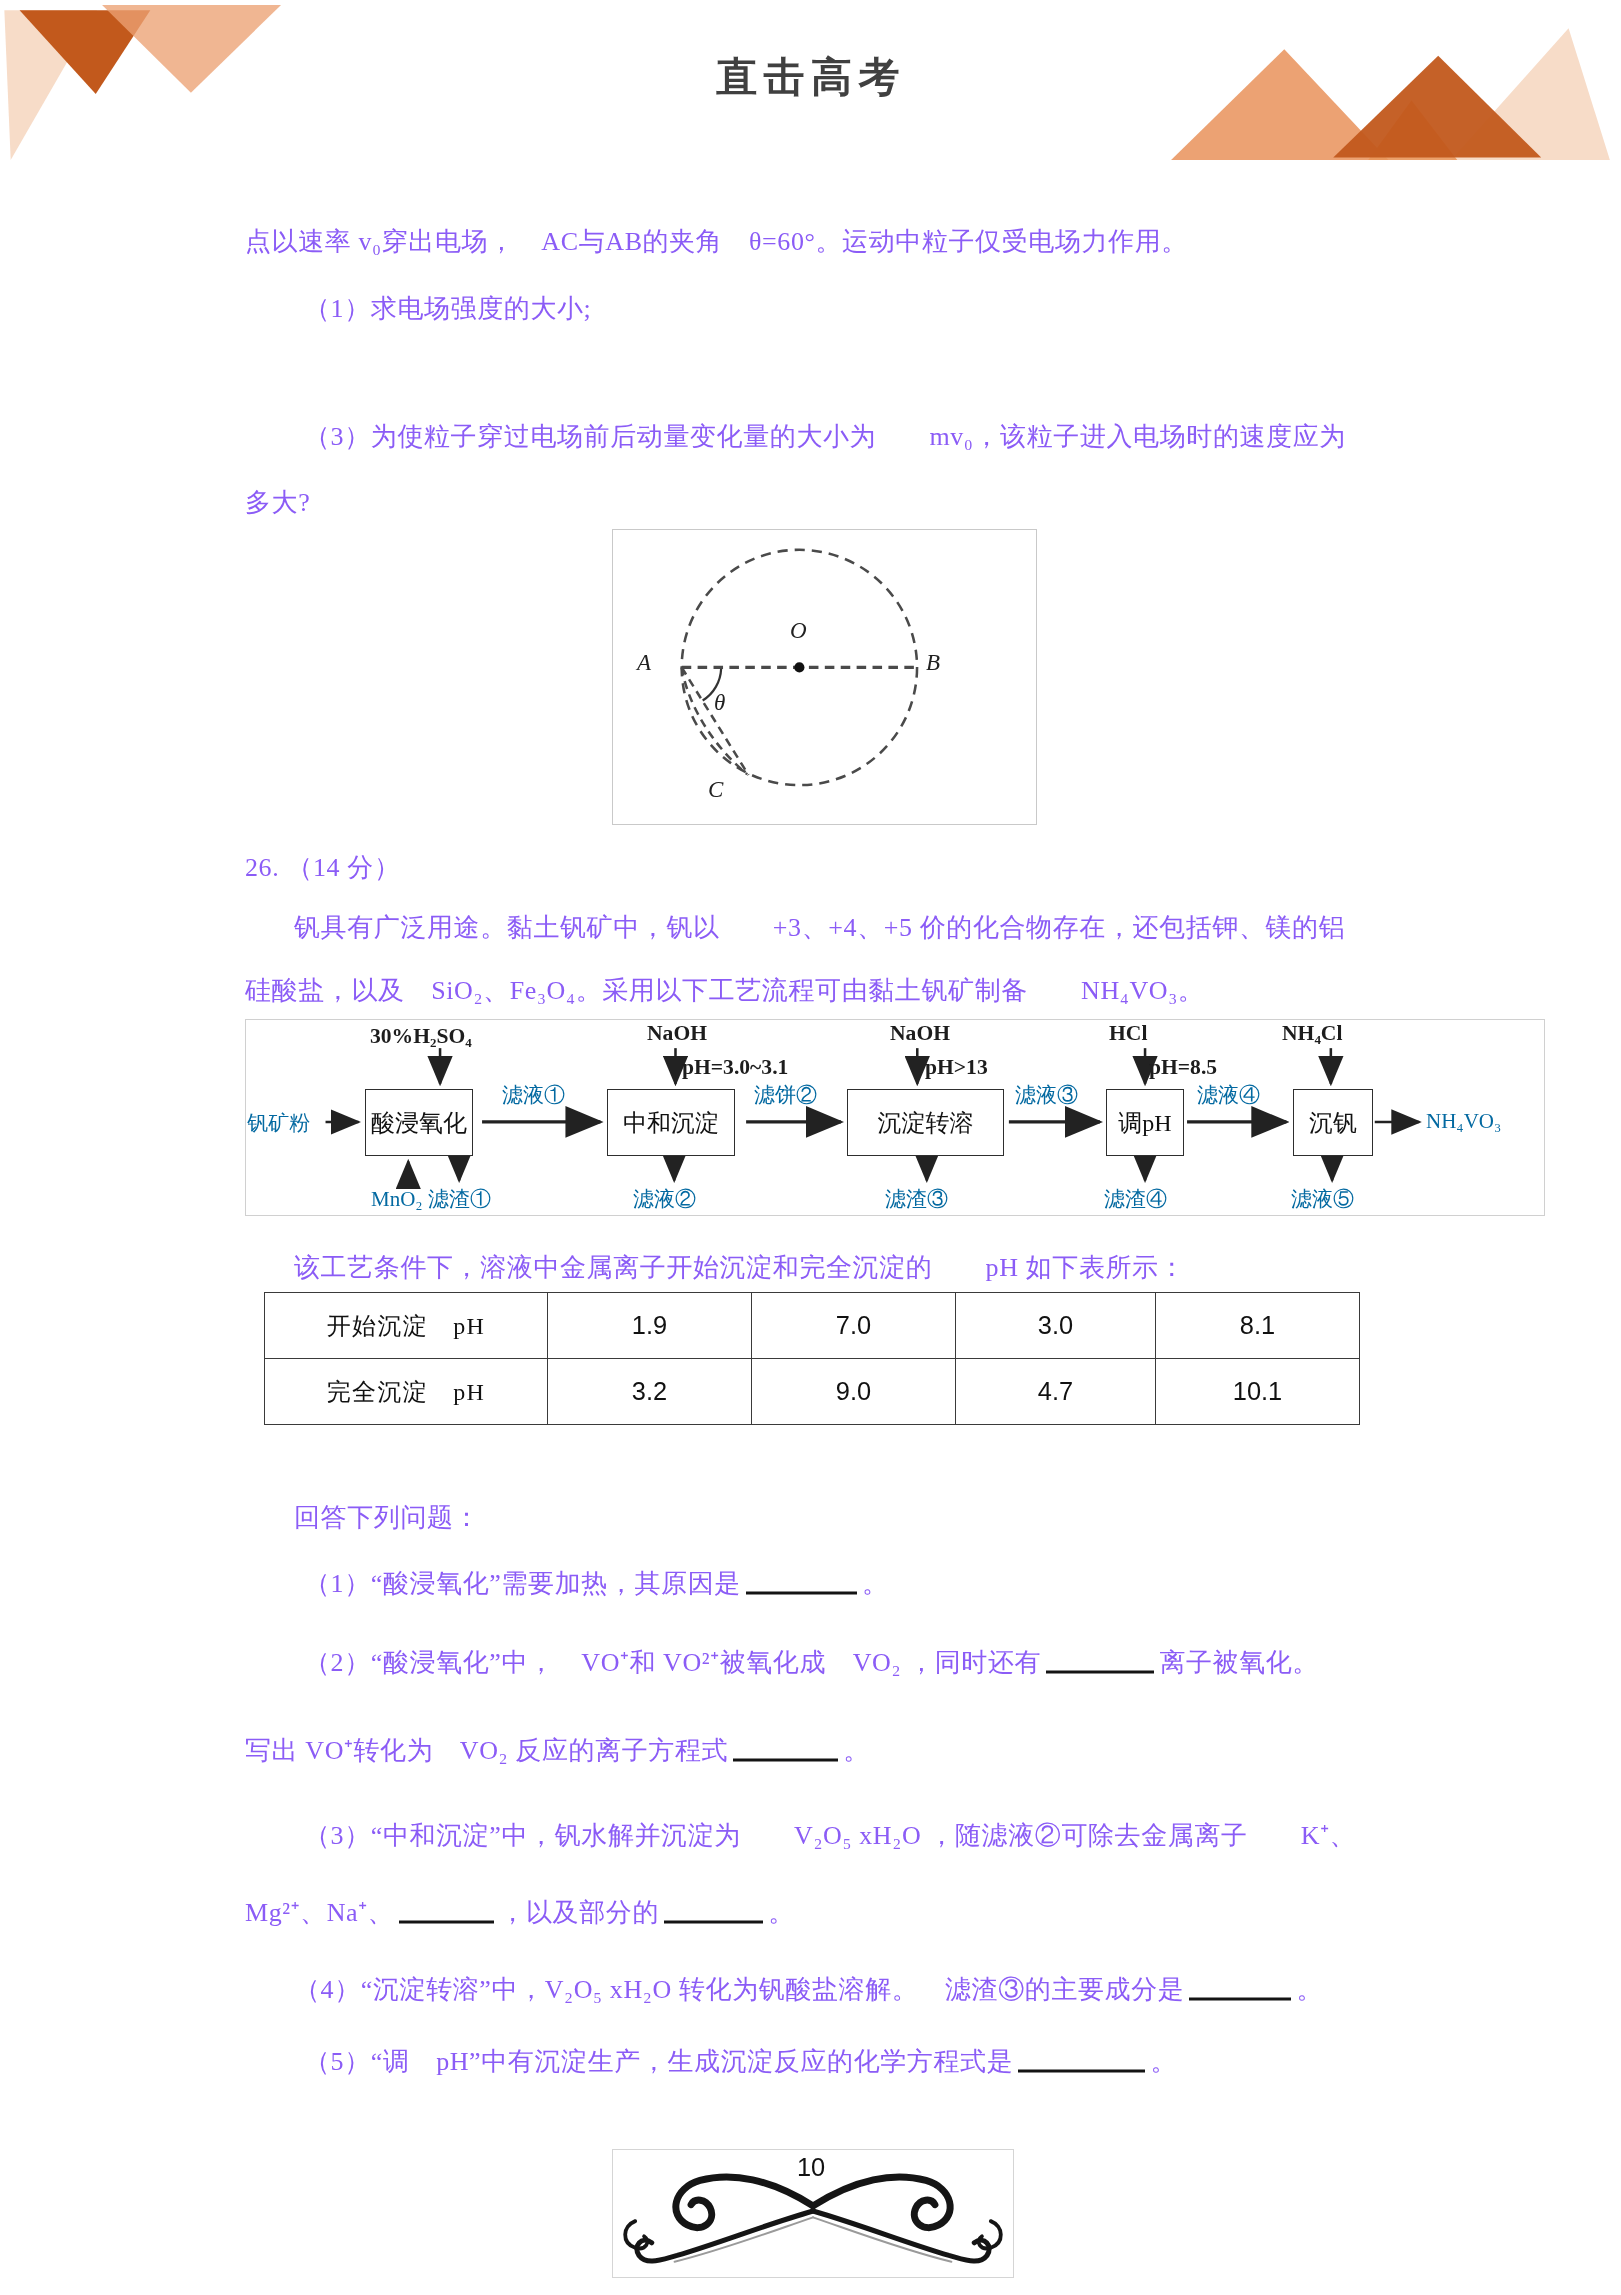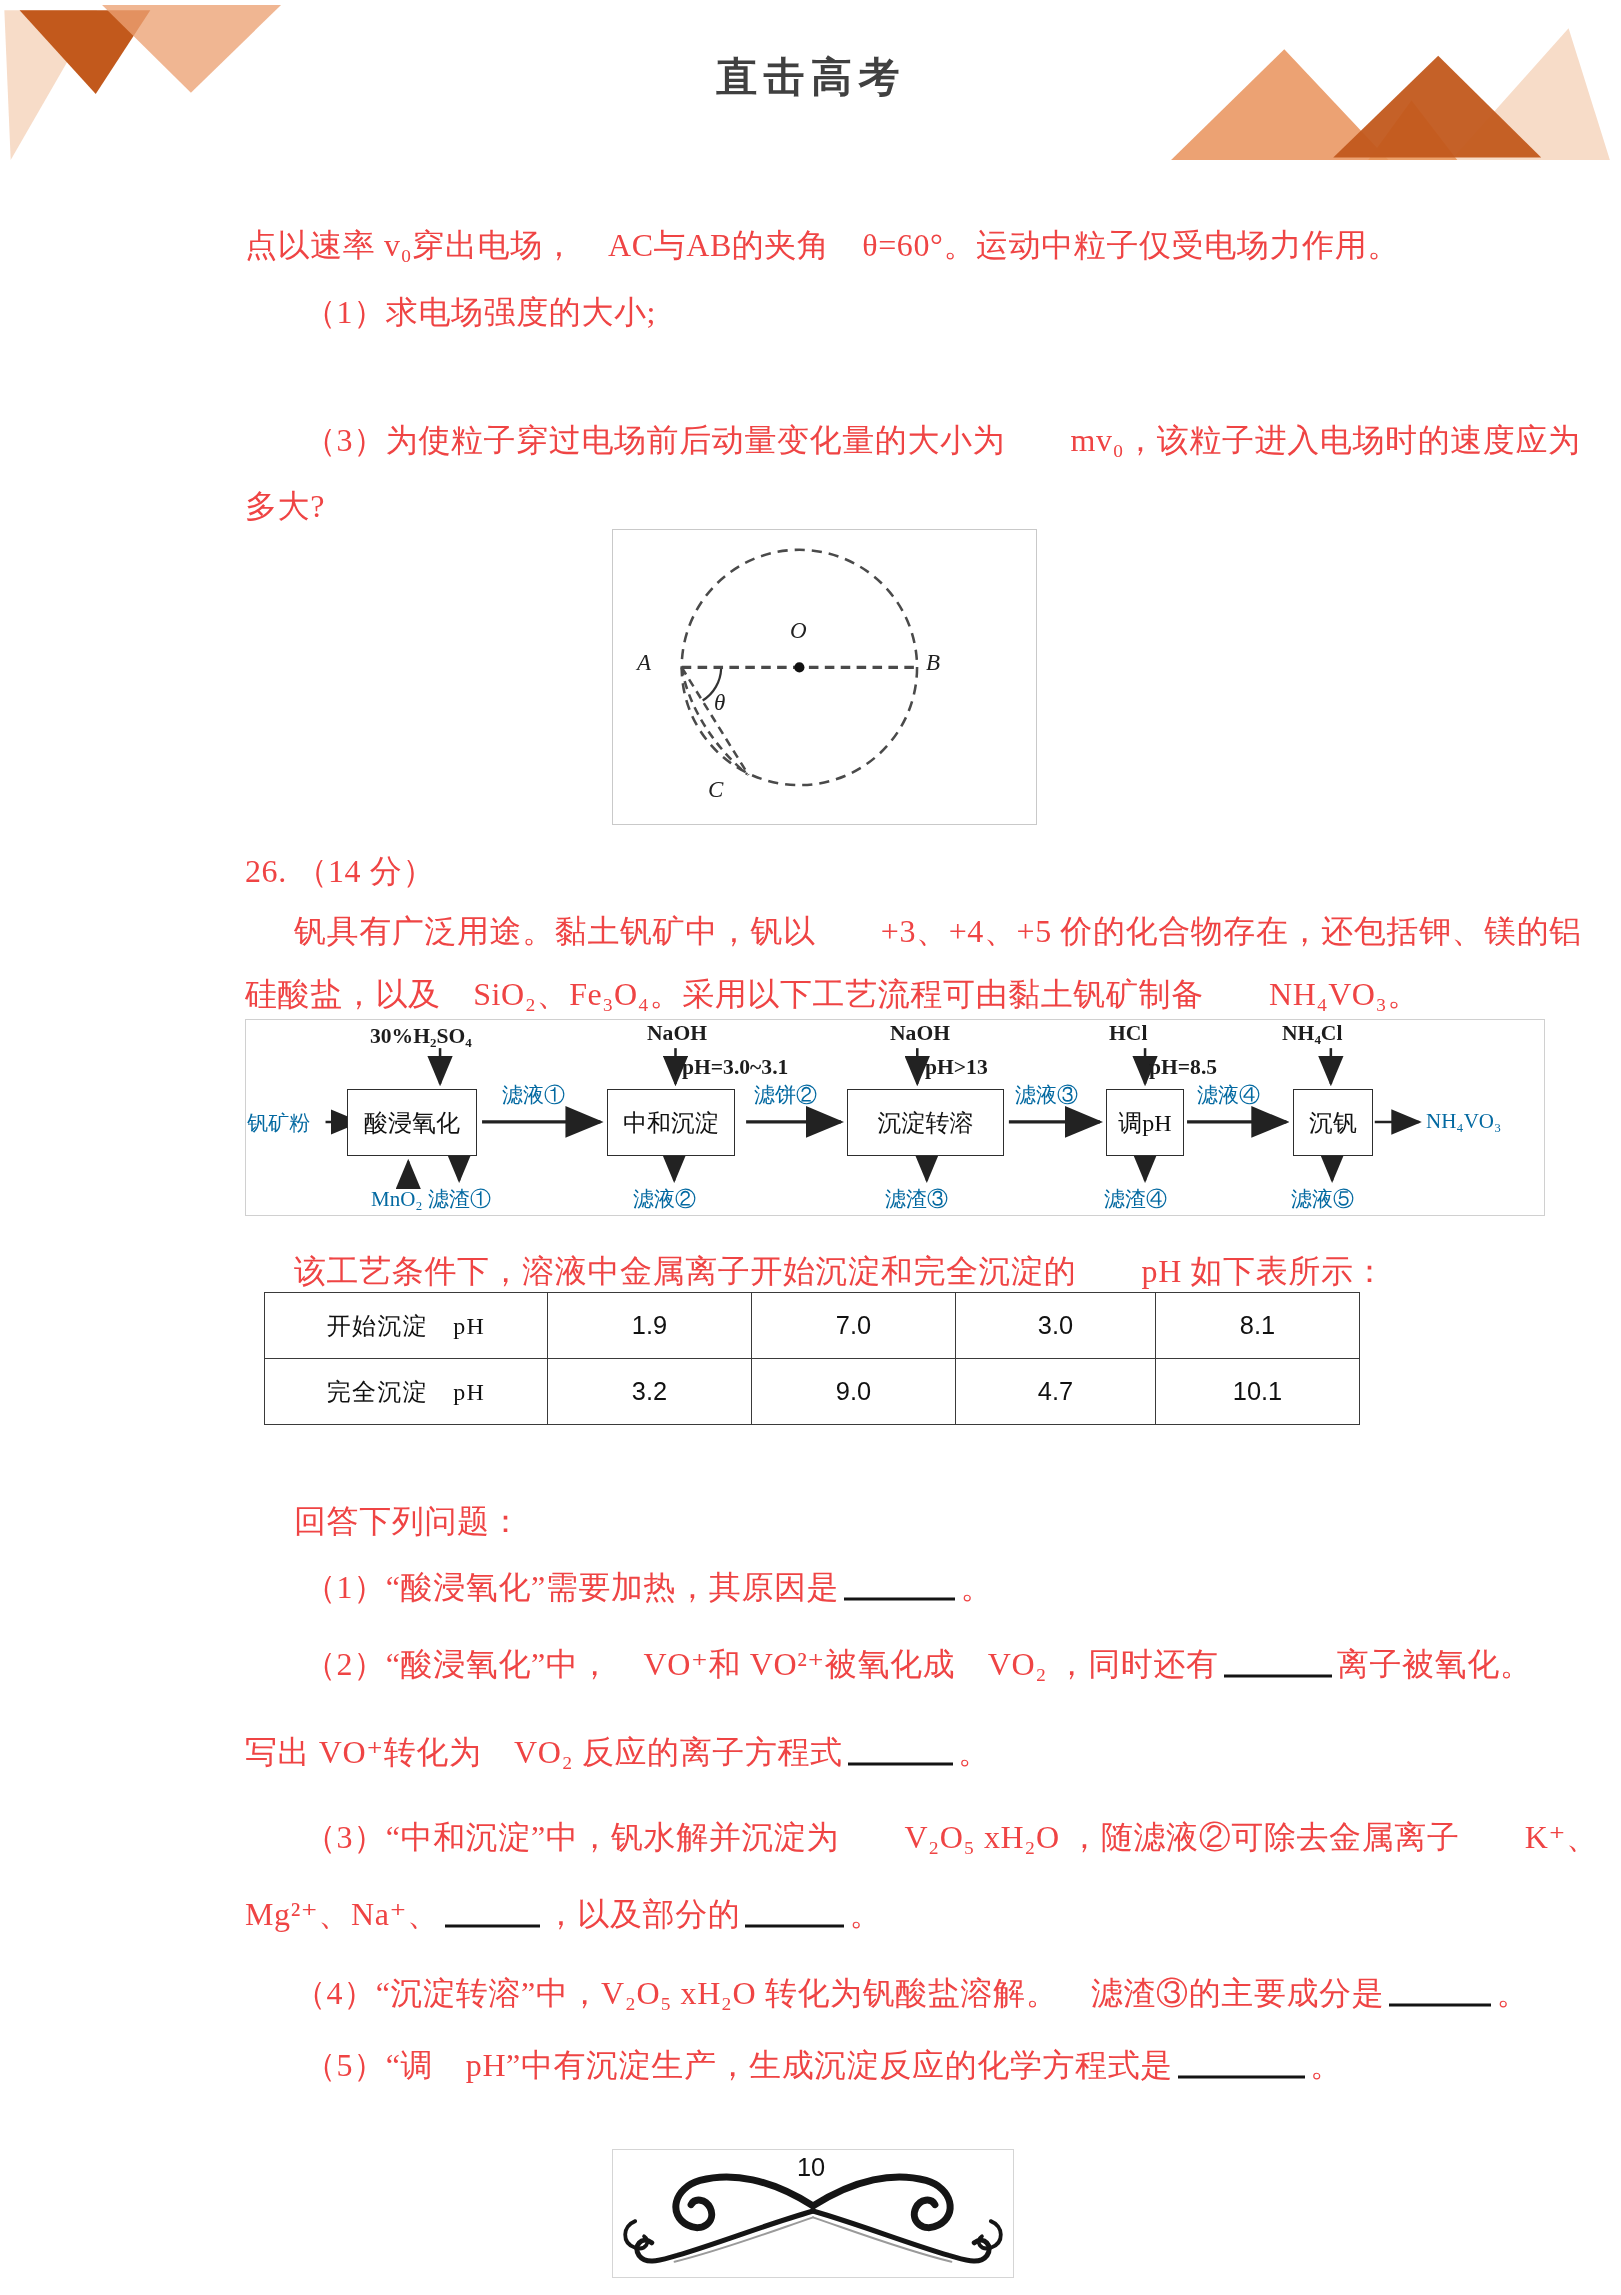--- a/index.html
+++ b/index.html
@@ -1,21 +1,21 @@
 <!DOCTYPE html>
 <html style="font-size:10.2px"><head>
 <meta charset="utf-8">
 <style>
   html,body{margin:0;padding:0;background:#ffffff;}
   #page{position:relative;width:1622px;height:2295px;background:#ffffff;overflow:hidden;
         font-family:"Liberation Serif","DejaVu Serif",serif;color:#1b1b1b;}
   .deco{position:absolute;}
   .title{position:absolute;left:50%;top:50px;transform:translateX(-50%);
          font-size:41px;font-weight:700;letter-spacing:6.4px;color:#404040;white-space:nowrap;}
-  .t{position:absolute;font-size:32px;color:#ef4444;white-space:nowrap;letter-spacing:0.6px;}
+  .t{position:absolute;font-size:26px;color:#8b5cf6;white-space:nowrap;letter-spacing:0.6px;font-family:Liberation Serif, serif;}
   .blank{display:inline-block;border-bottom:3.2px solid #141414;height:20.4px;vertical-align:baseline;
          transform:translateY(2.5px);margin:0 5.1px;}
   
   .figframe{position:absolute;left:612px;top:529px;width:423px;height:294px;border:0.6px solid #c9c9c9;background:#fff;}
   .dlab{position:absolute;font-style:italic;font-size:23px;color:#222;white-space:nowrap;}
   
   .flow{position:absolute;left:245px;top:1019px;width:1298px;height:195px;border:0.6px solid #d0d0d0;background:#fff;}
   .box{position:absolute;top:69px;height:67px;border:1.9px solid #2e2e2e;background:#fff;
        display:flex;align-items:center;justify-content:center;font-size:24px;color:#111;
        white-space:nowrap;box-sizing:border-box;}
@@ -95,21 +95,21 @@
       <line x1="1705" y1="44" x2="1705" y2="100" stroke="#222" stroke-width="4" marker-end="url(#ah)"></line>
       <line x1="335" y1="217" x2="335" y2="252" stroke="#222" stroke-width="4" marker-end="url(#ah)"></line>
       <line x1="673" y1="217" x2="673" y2="252" stroke="#222" stroke-width="4" marker-end="url(#ah)"></line>
       <line x1="1070" y1="217" x2="1070" y2="252" stroke="#222" stroke-width="4" marker-end="url(#ah)"></line>
       <line x1="1413" y1="217" x2="1413" y2="252" stroke="#222" stroke-width="4" marker-end="url(#ah)"></line>
       <line x1="1707" y1="217" x2="1707" y2="252" stroke="#222" stroke-width="4" marker-end="url(#ah)"></line>
       <line x1="255" y1="258" x2="255" y2="222" stroke="#222" stroke-width="4" marker-end="url(#ah)"></line>
     </svg>
 
     <div class="fs" style="left:1.3px;top:89px">钒矿粉</div>
-    <div class="box" style="left:101px;width:130px">酸浸氧化</div>
+    <div class="box" style="left:119px;width:108px">酸浸氧化</div>
     <div class="box" style="left:361px;width:128px">中和沉淀</div>
     <div class="box" style="left:601px;width:157px">沉淀转溶</div>
     <div class="box" style="left:860px;width:78px">调pH</div>
     <div class="box" style="left:1047px;width:80px">沉钒</div>
     <div class="fs" style="left:1180px;top:89px">NH₄VO₃</div>
 
     <div class="fl" style="left:124px;top:3.8px">30%H₂SO₄</div>
     <div class="fl" style="left:401px;top:1.3px">NaOH</div>
     <div class="fl" style="left:644px;top:1.3px">NaOH</div>
     <div class="fl" style="left:863px;top:1.3px">HCl</div>

